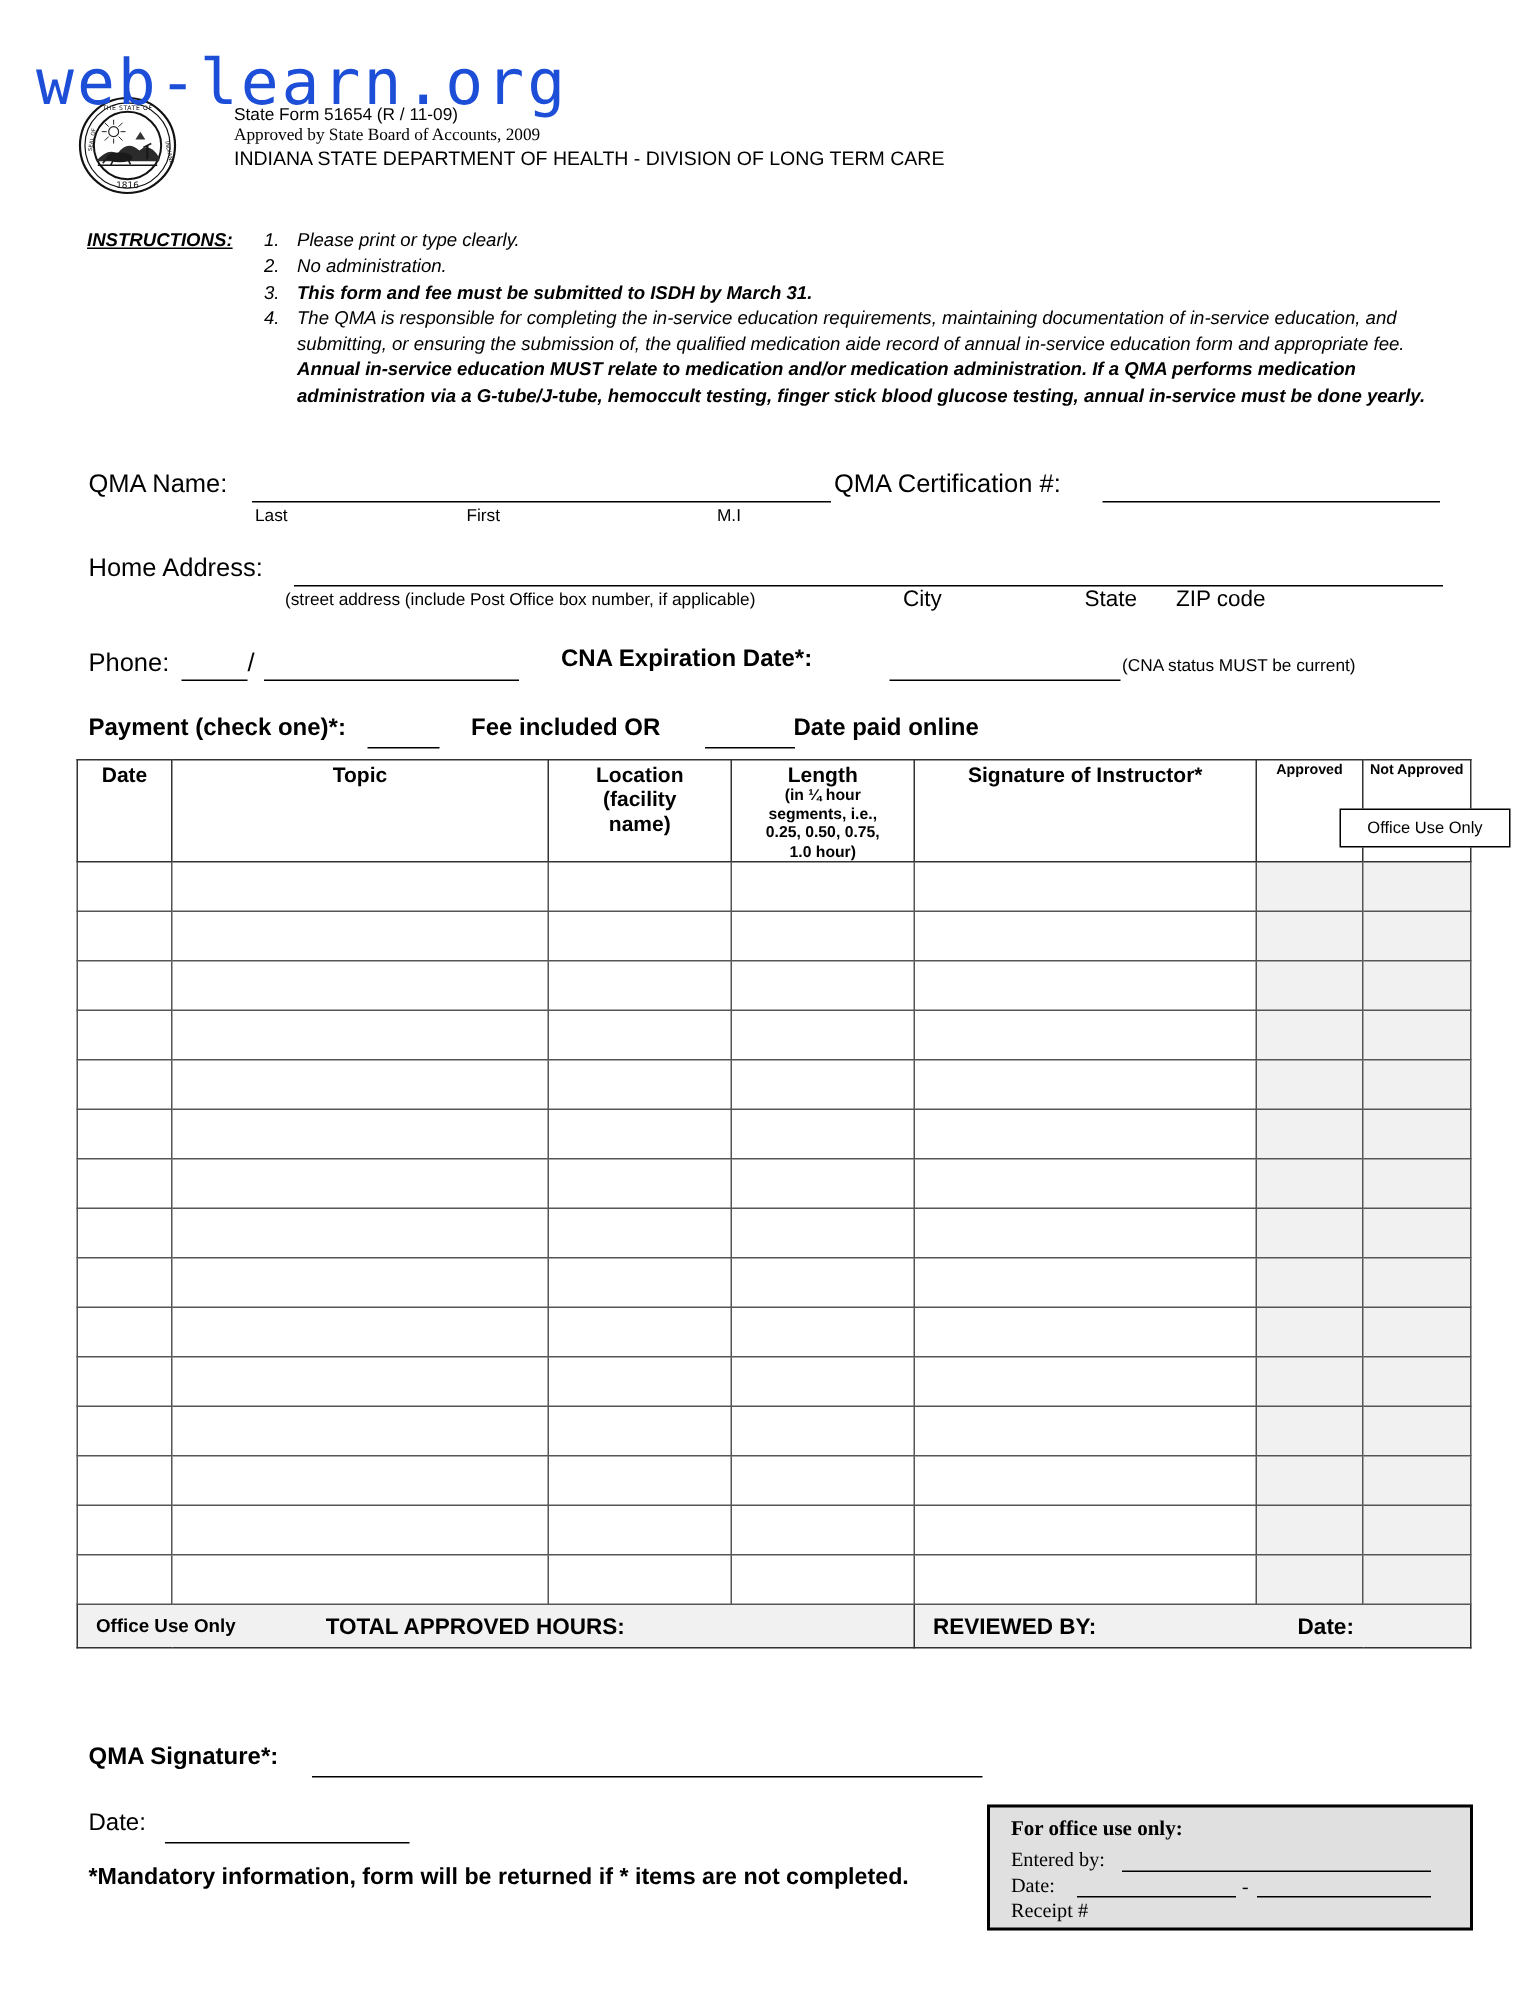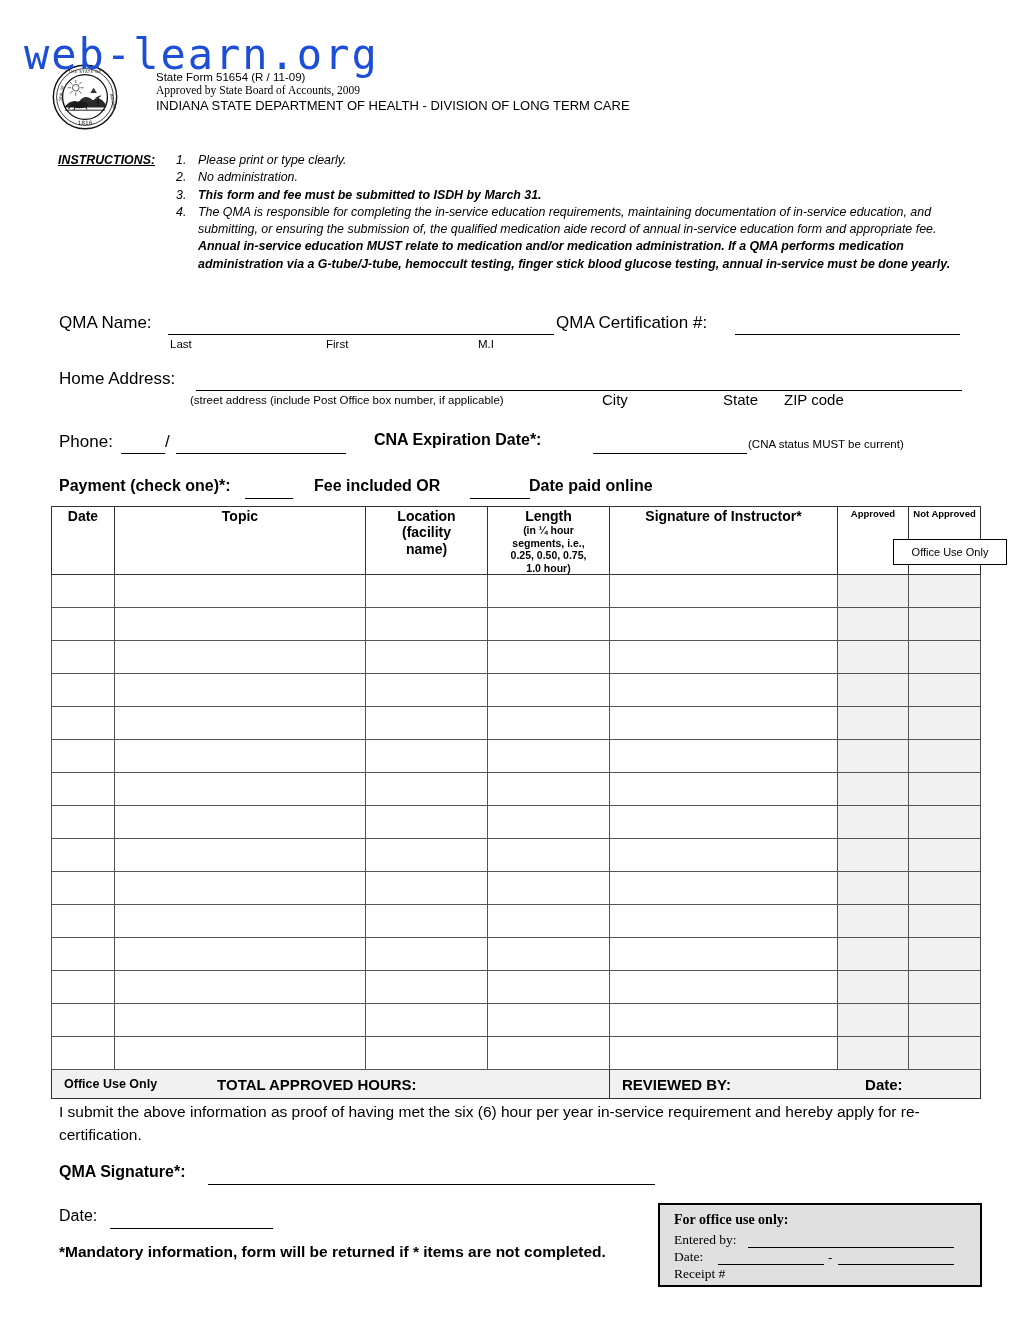--- a/index.html
+++ b/index.html
@@ -318,21 +318,21 @@
         <span>The QMA is responsible for completing the in-service education requirements, maintaining documentation of in-service education, and submitting, or ensuring the submission of, the qualified medication aide record of annual in-service education form and appropriate fee.  </span><span class="b">Annual in-service education MUST relate to medication and/or medication administration.  If a QMA performs medication administration via a G-tube/J-tube, hemoccult testing, finger stick blood glucose testing, annual in-service must be done yearly.</span>
       </li>
     </ul>
   </div>
 
   <div class="fieldrow" style="left:59px; top:313px;">
     <span class="lbl">QMA Name:</span>
   </div>
   <div class="rule" style="left:168px; top:334px; width:386px;"></div>
   <div class="sub-lbl" style="left:170px; top:338px;">Last</div>
-  <div class="sub-lbl" style="left:315px; top:338px;padding-left:11px;">First</div>
+  <div class="sub-lbl" style="left:300px; top:338px;padding-left:11px;">First</div>
   <div class="sub-lbl" style="left:478px; top:338px;">M.I</div>
   <div class="fieldrow" style="left:556px; top:313px;">
     <span class="lbl">QMA Certification #:</span>
   </div>
   <div class="rule" style="left:735px; top:334px; width:225px;"></div>
 
   <div class="fieldrow" style="left:59px; top:369px;">
     <span class="lbl">Home Address:</span>
   </div>
   <div class="rule" style="left:196px; top:390px; width:766px;"></div>
@@ -538,21 +538,20 @@
           <div class="rev-cell">
             <span>REVIEWED BY:</span>
             <span class="rev-date">Date:</span>
           </div>
         </td>
       </tr>
     </tfoot>
   </table>
   <div class="office-use-overlay" style="left:893px; top:539px;">Office Use Only</div>
 
-  <div class="statement">I submit the above information as proof of having met the six (6) hour per year in-service requirement and hereby apply for re-certification.</div>
 
   <div class="sig-line-lbl">QMA Signature*:</div>
   <div class="rule" style="left:208px; top:1184px; width:447px;"></div>
 
   <div class="date-lbl">Date:</div>
   <div class="rule" style="left:110px; top:1228px; width:163px;"></div>
 
   <div class="mandatory">*Mandatory information, form will be returned if * items are not completed.</div>
 
   <div class="office-box">

